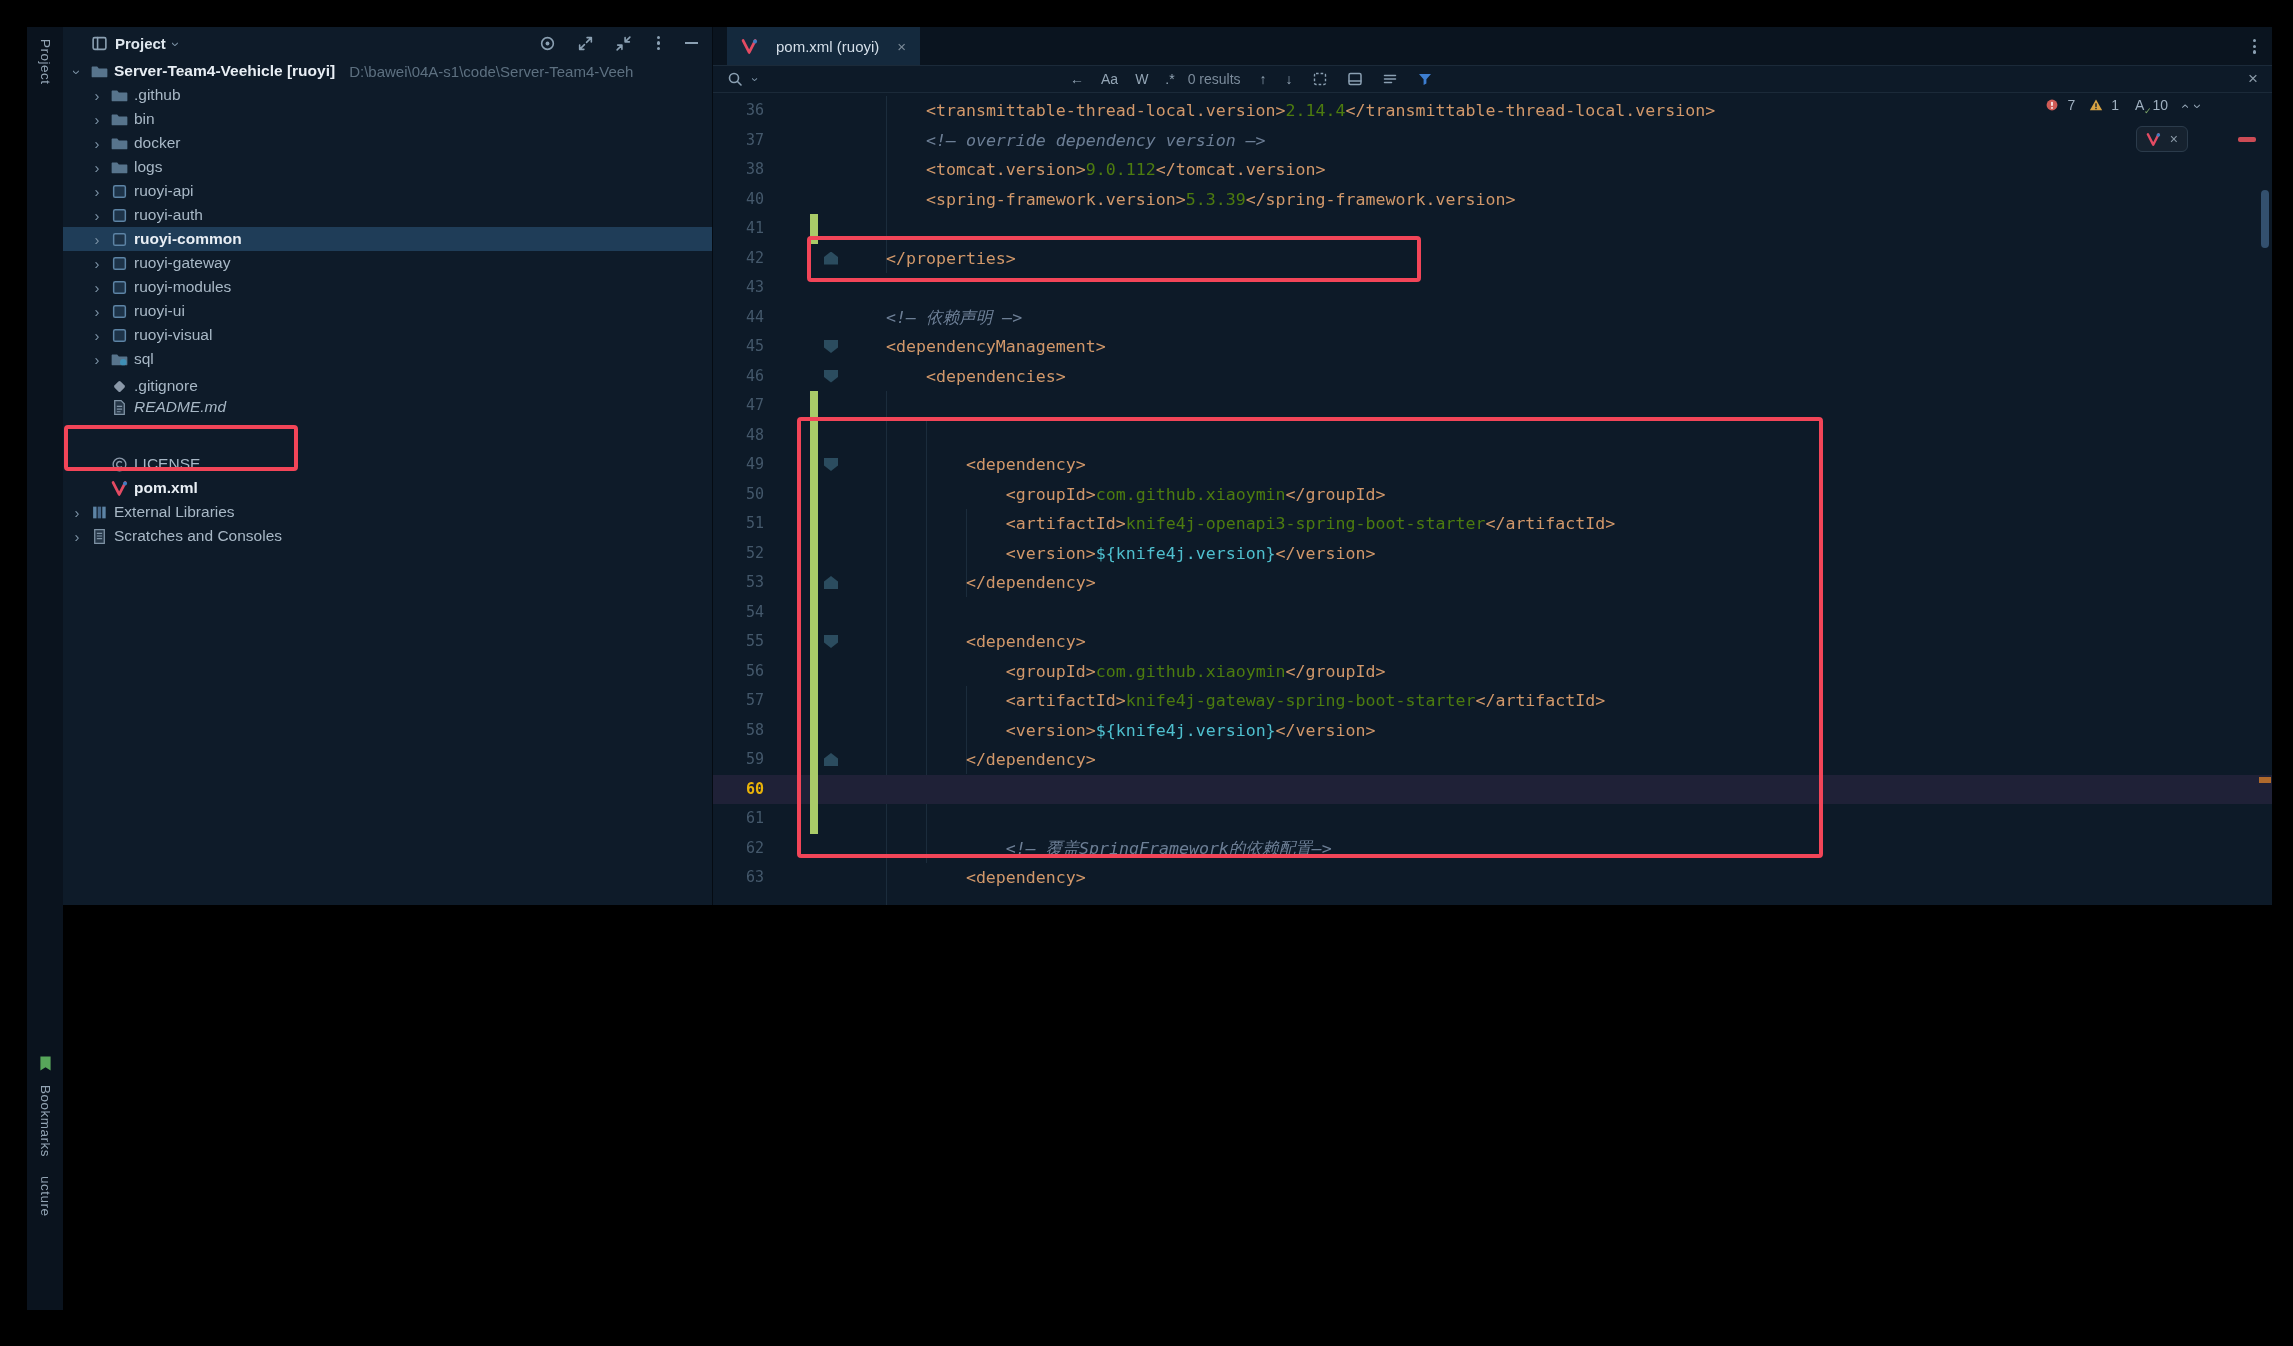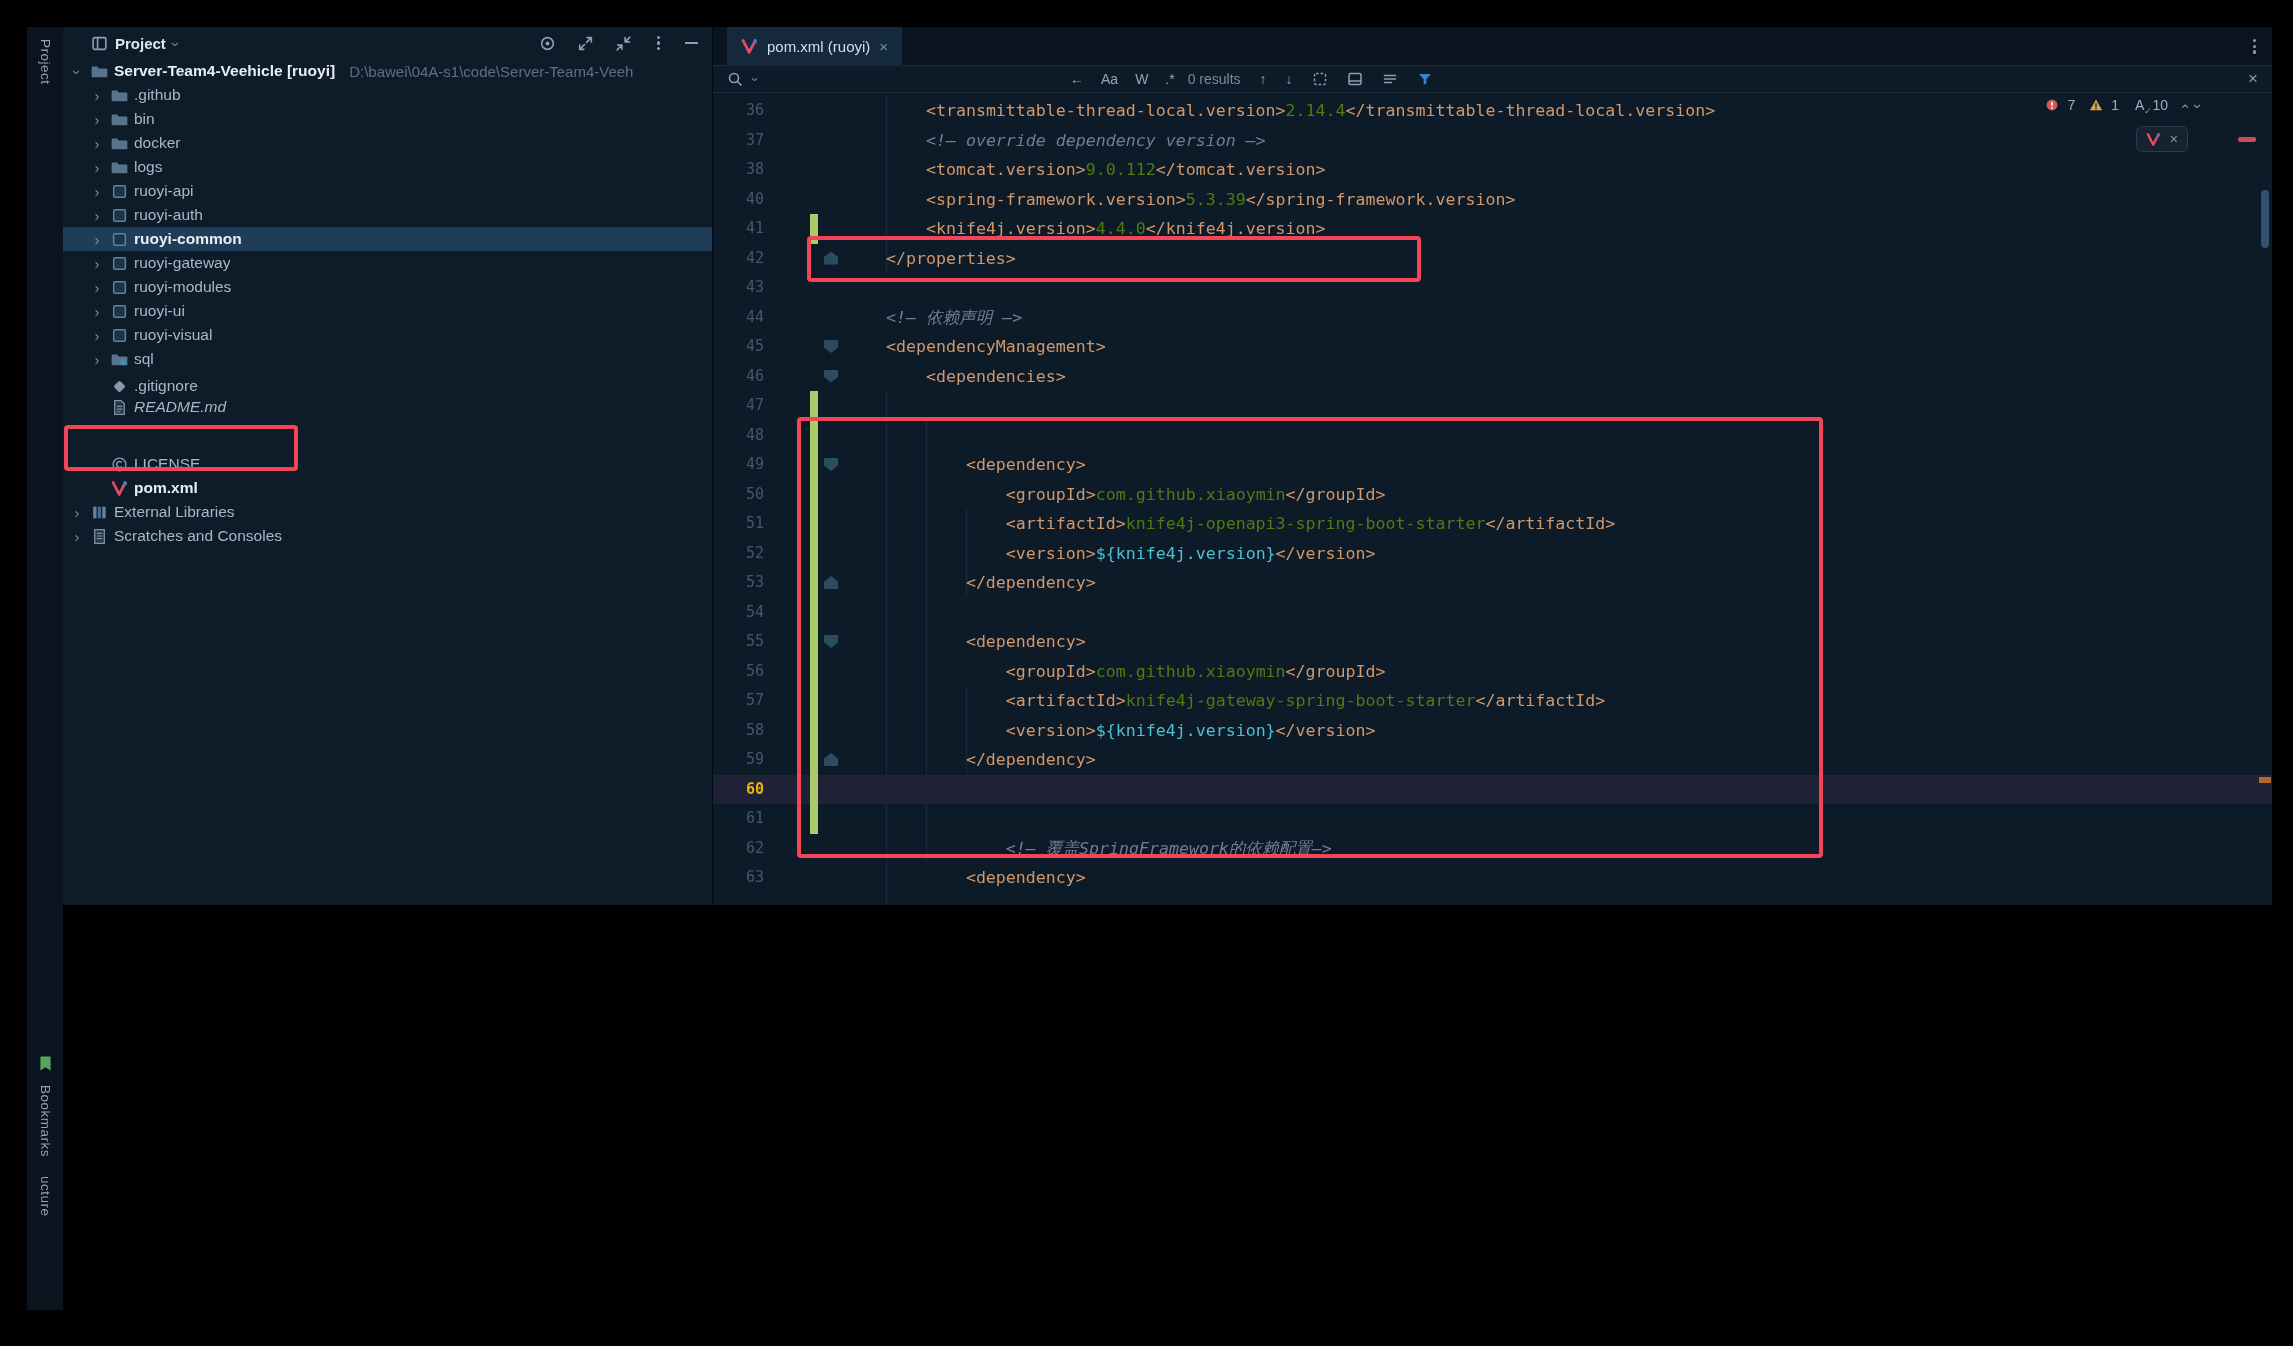--- a/index.html
+++ b/index.html
@@ -30,21 +30,21 @@
   .trow{height:24px;display:flex;align-items:center;gap:6px;white-space:nowrap;cursor:pointer;overflow:hidden;}
   .trow.sel{background:#1f3d58;}
   .tchev{width:16px;text-align:center;flex:0 0 auto;}
   .tlabel{color:#a8b8c6;font-size:15.5px;}
   .tlabel.bold{color:#e8eef4;font-weight:bold;}
   .tpath{color:#5d7080;font-size:15px;margin-left:8px;}
 
   
   .editor{position:absolute;left:712px;top:27px;width:1560px;height:878px;background:#0d1a28;overflow:hidden;border-left:1px solid #050b12;}
   .tabbar{position:absolute;left:0;top:0;right:0;height:39px;background:#0a141f;border-bottom:1px solid #1b2a39;display:flex;align-items:stretch;padding-left:14px;}
-  .tab{display:flex;align-items:center;gap:9px;padding:0 14px;background:#14293d;cursor:pointer;}
+  .tab{display:flex;align-items:center;gap:18px;padding:0 14px;background:#14293d;cursor:pointer;}
   .tab-title{color:#d5dfe9;font-size:15px;}
   .tab-x{color:#7c8b99;font-size:15px;cursor:pointer;}
   .tab-kebab{position:absolute;right:14px;top:10px;}
   .findbar{position:absolute;left:0;top:39px;right:0;height:27px;background:#0d1a28;border-bottom:1px solid #1b2a39;display:flex;align-items:center;padding:0 14px;gap:9px;}
   .find-input{width:292px;background:transparent;border:none;outline:none;color:#d8e2ec;font-size:14px;height:22px;}
   .ftog{color:#93a5b5;font-size:14px;cursor:pointer;padding:0 4px;}
   .fresults{color:#7b8b9b;font-size:14px;margin-left:0;}
   .farrow{color:#93a5b5;font-size:14px;cursor:pointer;margin-left:10px;}
   .fsm{margin-left:10px;cursor:pointer;width:16px;height:16px;}
   .fclose{margin-left:auto;color:#8b9aa8;font-size:17px;cursor:pointer;}
@@ -403,21 +403,20 @@
           <span class="ln">38</span>
           <span class="codetxt">        <span class="tk-tag">&lt;tomcat.version&gt;</span><span class="tk-val">9.0.112</span><span class="tk-tag">&lt;/tomcat.version&gt;</span></span>
         </div>
         <div class="code-row">
           <span class="ln">40</span>
           <span class="codetxt">        <span class="tk-tag">&lt;spring-framework.version&gt;</span><span class="tk-val">5.3.39</span><span class="tk-tag">&lt;/spring-framework.version&gt;</span></span>
         </div>
         <div class="code-row">
           <span class="ln">41</span>
           <span class="chg"></span>
-          <span class="codetxt">        <span class="tk-tag">&lt;knife4j.version&gt;</span><span class="tk-val">4.4.0</span><span class="tk-tag">&lt;/knife4j.version&gt;</span></span>
         </div>
         <div class="code-row">
           <span class="ln">42</span>
           <span class="fold up"></span>
           <span class="codetxt">    <span class="tk-tag">&lt;/properties&gt;</span></span>
         </div>
         <div class="code-row">
           <span class="ln">43</span>
           <span class="codetxt"></span>
         </div>

